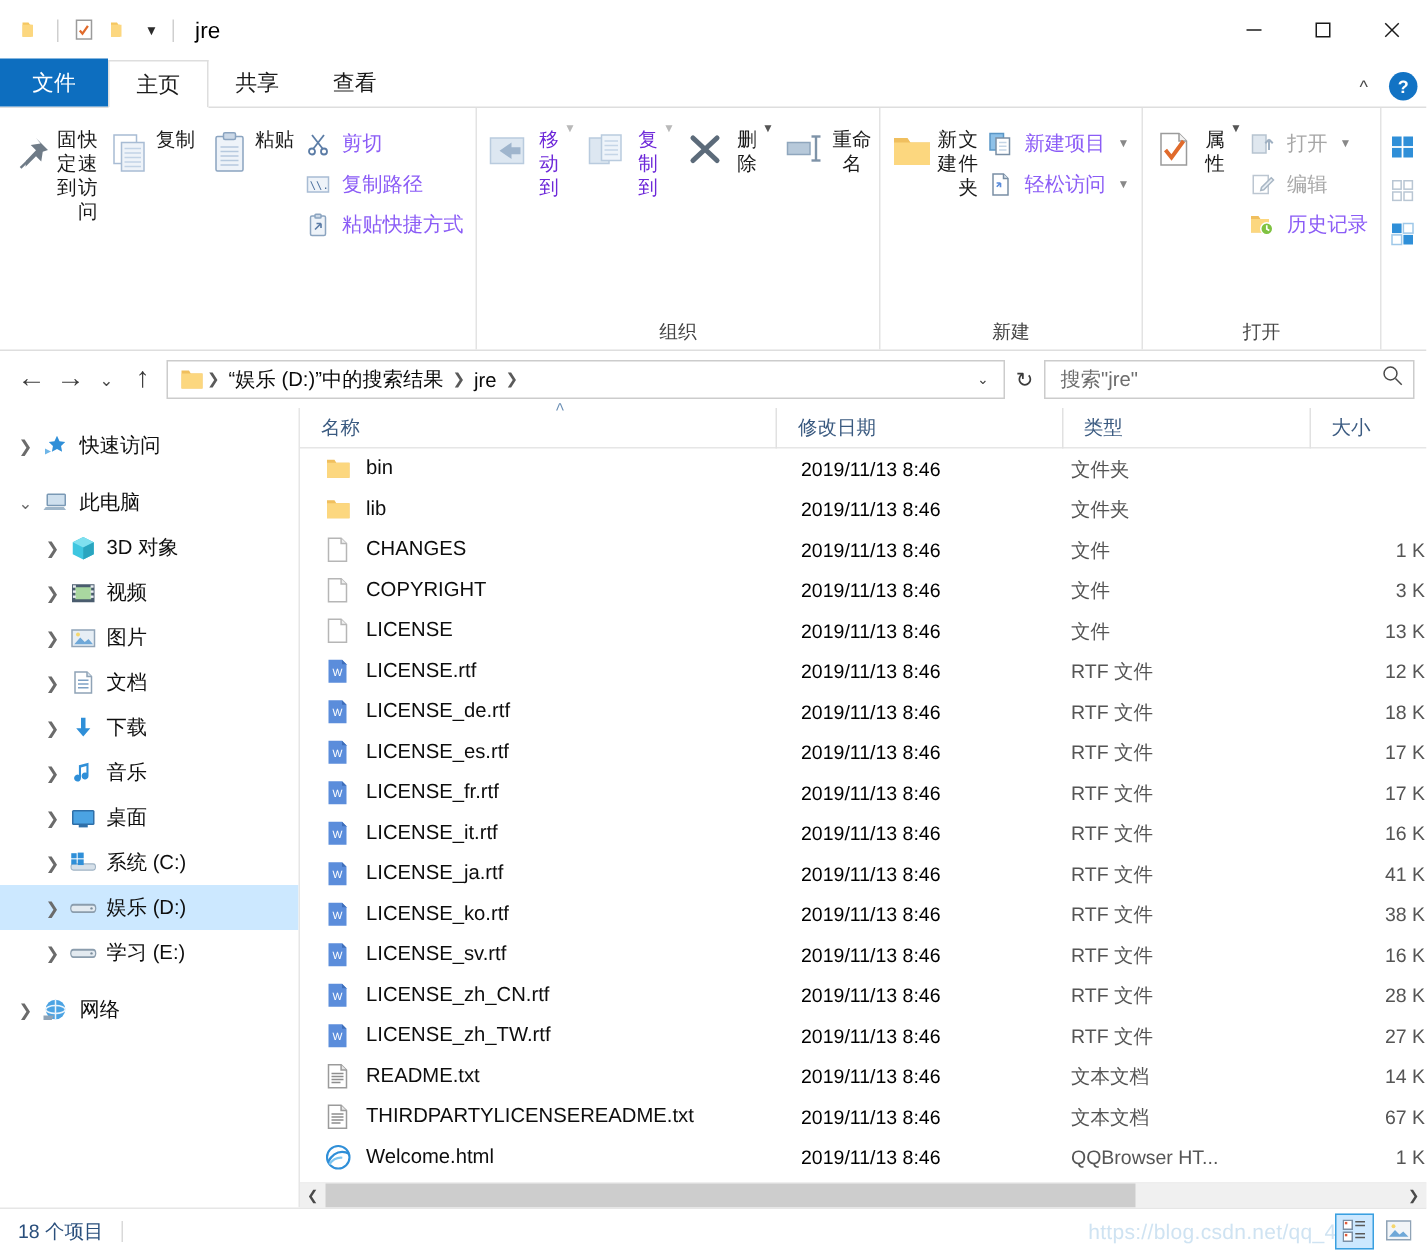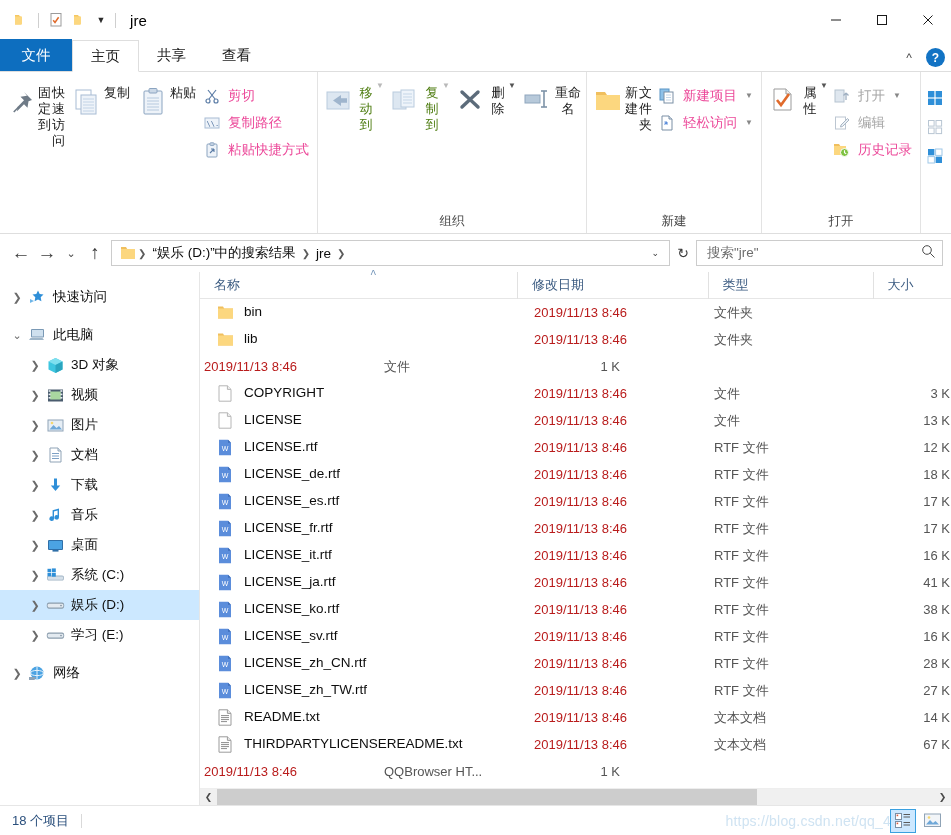--- a/index.html
+++ b/index.html
@@ -39,28 +39,28 @@
   .ribbon { height: 162px; background: #fff; border-bottom: 1px solid #dedede; display: flex; flex: none; position: relative; }
   .rgroup { display: flex; flex-direction: column; height: 100%; position: relative; padding: 0 2px; }
   .rgroup + .rgroup { border-left: 1px solid #e3e3e3; }
   .rgroup-body { flex: 1; display: flex; align-items: flex-start; padding-top: 5px; }
   .rgroup-label { height: 20px; font-size: 12.5px; color: #444; text-align: center; display: flex;
                   align-items: center; justify-content: center; padding-bottom: 4px; }
 
   .bigbtn { width: 66px; display: flex; flex-direction: row; align-items: flex-start; padding: 5px 2px 0; }
   .bigbtn .ico { height: 38px; display: flex; align-items: flex-end; justify-content: center; }
   .bigbtn .lbl { font-size: 13px; color: #1a1a1a; text-align: center; line-height: 16px; margin-top: 3px; }
-  .bigbtn .lbl.dim { color: #4d7c0f; }
+  .bigbtn .lbl.dim { color: #6d28d9; }
   .bigbtn .dropcaret { font-size: 8px; color: #555; line-height: 6px; margin-top: 1px; }
   .bigbtn .dropcaret.dim { color: #b9b9b9; }
 
   .smallcol { display: flex; flex-direction: column; padding-top: 6px; gap: 2px; }
   .smallbtn { display: flex; align-items: center; gap: 6px; padding: 1px 6px 1px 2px; height: 25px; }
   .smallbtn .ico { width: 20px; height: 20px; display: flex; align-items: center; justify-content: center; }
-  .smallbtn .lbl { font-size: 13.5px; color: #ec4899; white-space: nowrap; }
+  .smallbtn .lbl { font-size: 13.5px; color: #8b5cf6; white-space: nowrap; }
   .smallbtn .lbl.dim { color: #a6a6a6; }
   .smallbtn .caret { font-size: 8px; color: #888; margin-left: 2px; }
 
   
   .addrbar { height: 38px; display: flex; align-items: center; padding: 0 8px; gap: 0; background: #fff; flex: none; }
   .navbtn { width: 26px; height: 26px; display: flex; align-items: center; justify-content: center; color: #4a4a4a; }
   .navbtn.arrow { font-size: 19px; color: #3b3b3b; }
   .navbtn.small { font-size: 11px; width: 22px; }
   .addrbox { flex: 1; height: 26px; border: 1px solid #cccccc; background: #fff; display: flex;
              align-items: center; padding: 0 4px 0 6px; margin-left: 3px; }
@@ -90,21 +90,21 @@
   .c-date { width: 180px; }
   .c-type { width: 150px; }
   .c-size { width: 90px; }
   .sortcaret { position: absolute; left: 170px; top: -4px; font-size: 11px; color: #6b8fb5; }
 
   .filelist { flex: 1; overflow: hidden; position: relative; }
   .frow { height: 27px; display: flex; align-items: center; }
   .f-name { width: 330px; display: flex; padding-left: 14px; }
   .f-ico { width: 22px; height: 18px; display: flex; align-items: center; justify-content: center; margin-right: 8px; flex: none; }
   .f-lbl { font-size: 13.5px; color: #0d0d0d; white-space: nowrap; }
-  .f-date { width: 180px; font-size: 13px; color: #b91c1c; padding-left: 4px; }
+  .f-date { width: 180px; font-size: 13px; color: #000000; padding-left: 4px; }
   .f-type { width: 150px; font-size: 13px; color: #555; padding-left: 4px; white-space: nowrap; overflow: hidden; }
   .f-size { width: 90px; font-size: 13px; color: #555; text-align: right; padding-right: 0px; white-space: nowrap; }
 
   
   .hscroll { height: 17px; background: #f0f0f0; display: flex; align-items: center; flex: none; border-top: 1px solid #eee; }
   .hs-arrow { width: 17px; height: 17px; display: flex; align-items: center; justify-content: center;
               font-size: 9px; color: #4a4a4a; background: #f0f0f0; }
   .hs-track { flex: 1; height: 17px; background: #f0f0f0; position: relative; }
   .hs-thumb { position: absolute; left: 0; top: 0; height: 17px; width: 540px; background: #cdcdcd; }
 
@@ -683,20 +683,29 @@
                   <path d="M1 3.5h15v10H1z" fill="#fcd77f"></path>
                 </svg>
               </span>
               <span class="f-lbl">lib</span>
             </div>
             <div class="f-date">2019/11/13 8:46</div>
             <div class="f-type">文件夹</div>
             <div class="f-size"></div>
           </div>
           <div class="frow">
+            <div class="f-name">
+              <span class="f-ico">
+                <svg width="14" height="17" viewBox="0 0 14 17">
+                  <path d="M1 .8h8.4L13 4.4V16.2H1z" fill="#fff" stroke="#b6b6b6"></path>
+                  <path d="M9.4 .8v3.6H13" fill="#efefef" stroke="#b6b6b6"></path>
+                </svg>
+              </span>
+              <span class="f-lbl">CHANGES</span>
+            </div>
             <div class="f-date">2019/11/13 8:46</div>
             <div class="f-type">文件</div>
             <div class="f-size">1 K</div>
           </div>
           <div class="frow">
             <div class="f-name">
               <span class="f-ico">
                 <svg width="14" height="17" viewBox="0 0 14 17">
                   <path d="M1 .8h8.4L13 4.4V16.2H1z" fill="#fff" stroke="#b6b6b6"></path>
                   <path d="M9.4 .8v3.6H13" fill="#efefef" stroke="#b6b6b6"></path>
@@ -906,20 +915,30 @@
                   </g>
                 </svg>
               </span>
               <span class="f-lbl">THIRDPARTYLICENSEREADME.txt</span>
             </div>
             <div class="f-date">2019/11/13 8:46</div>
             <div class="f-type">文本文档</div>
             <div class="f-size">67 K</div>
           </div>
           <div class="frow">
+            <div class="f-name">
+              <span class="f-ico">
+                <svg width="17" height="17" viewBox="0 0 17 17">
+                  <circle cx="8.5" cy="8.5" r="7.5" fill="#ffffff" stroke="#2f8fd8" stroke-width="1.4"></circle>
+                  <path d="M1.8 11.5c2.6-4.8 6-6.6 9.3-6.6 1.9 0 3.4.5 4.6 1.3" fill="none" stroke="#2f8fd8" stroke-width="1.6"></path>
+                  <path d="M2.6 13.2c2.3-3.4 5.6-4.7 8.6-4.4" fill="none" stroke="#7fc6f0" stroke-width="1.4"></path>
+                </svg>
+              </span>
+              <span class="f-lbl">Welcome.html</span>
+            </div>
             <div class="f-date">2019/11/13 8:46</div>
             <div class="f-type">QQBrowser HT...</div>
             <div class="f-size">1 K</div>
           </div>
         </div>
 
       <div class="hscroll">
         <div class="hs-arrow">❮</div>
         <div class="hs-track">
           <div class="hs-thumb"></div>

